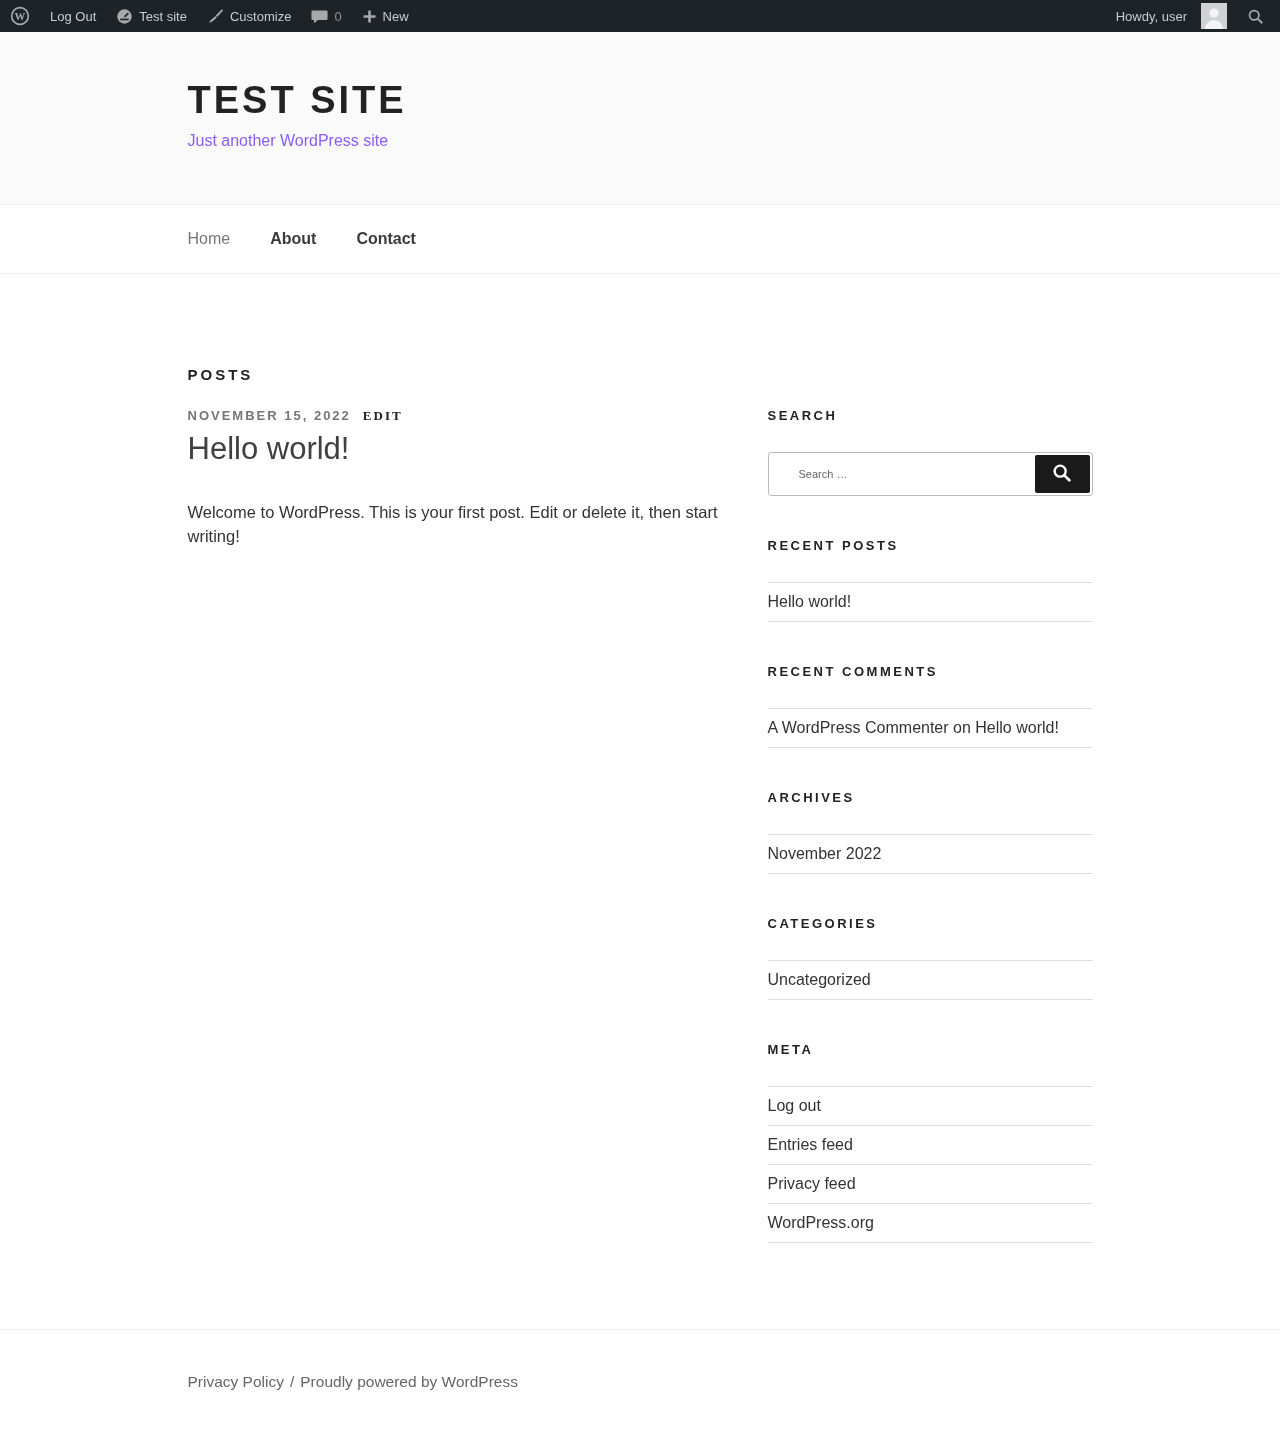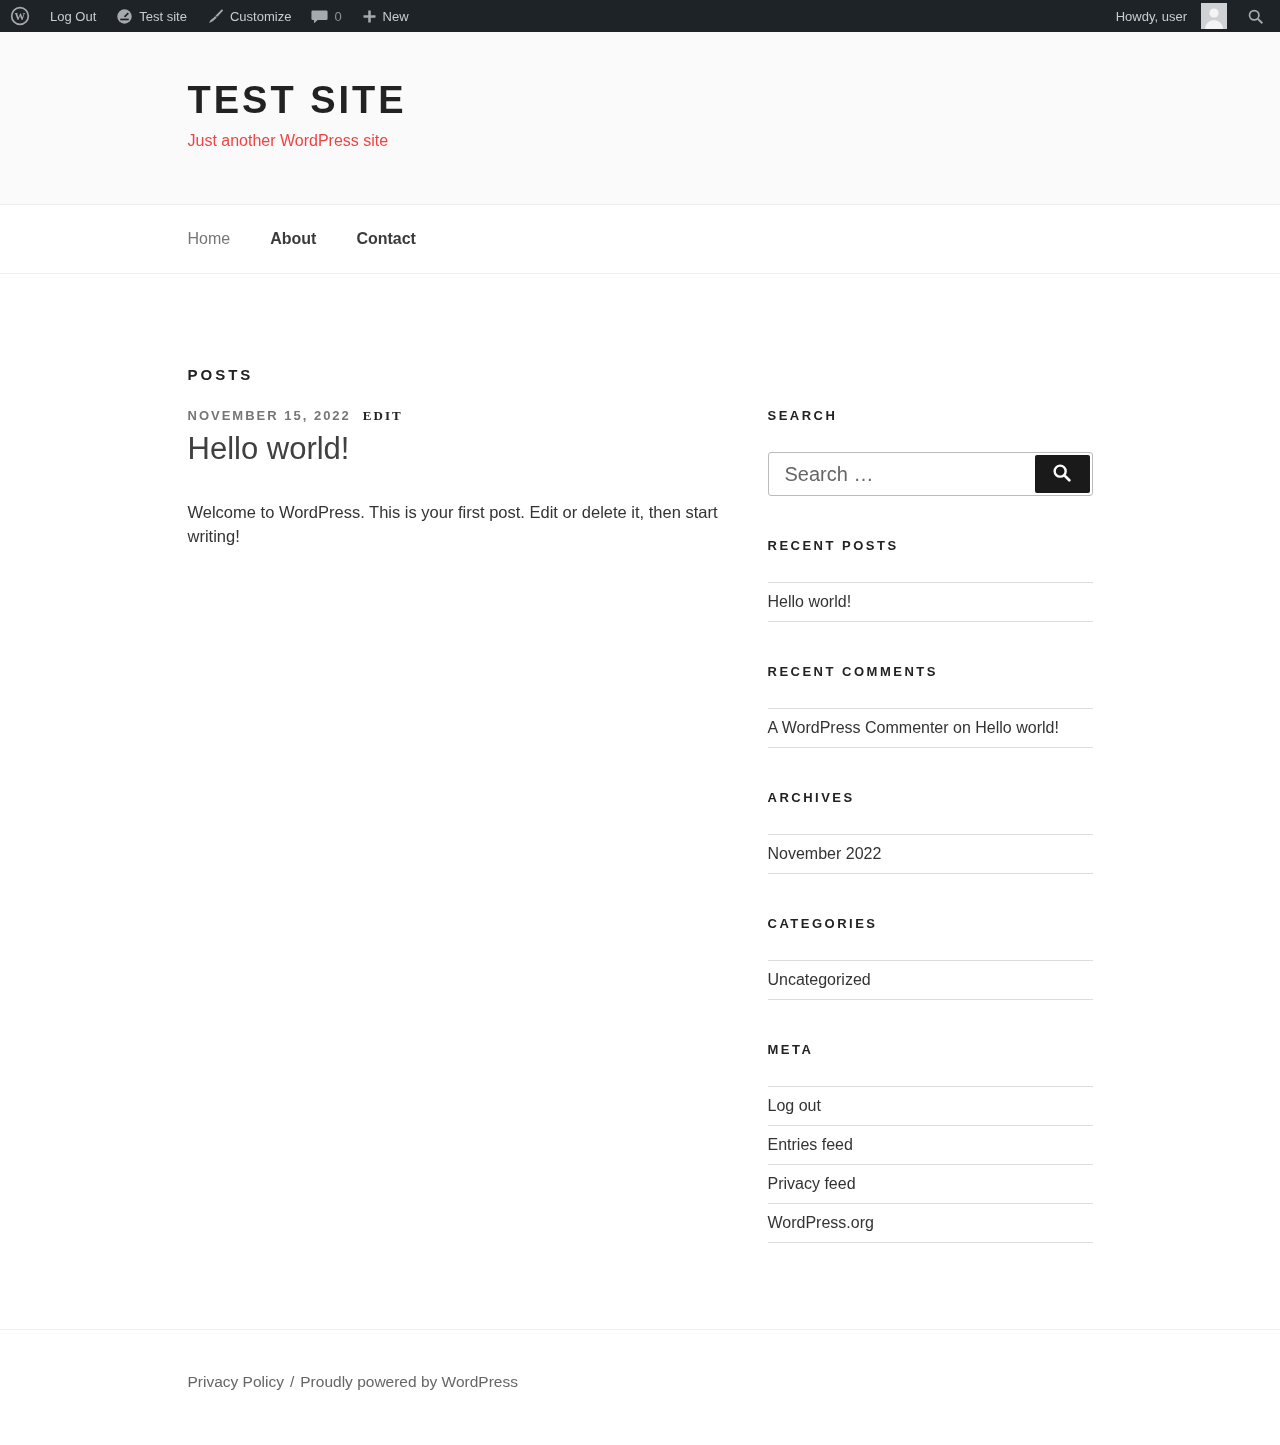--- a/index.html
+++ b/index.html
@@ -44,21 +44,21 @@
   .site-title {
     margin: 0;
     font-size: 38px;
     font-weight: 800;
     letter-spacing: 3px;
     color: #222;
   }
   .site-tagline {
     margin: 10px 0 0;
     font-size: 16px;
-    color: #ef4444;
+    color: #8b5cf6;
   }
 
   
   .site-nav {
     background: #fff;
     border-top: 1px solid #eee;
     border-bottom: 1px solid #eee;
   }
   .site-nav .container { display: flex; align-items: center; }
   .nav-link {
@@ -138,22 +138,22 @@
     border: 1px solid #bbb;
     border-radius: 3px;
     background: #fff;
     height: 44px;
     padding: 2px;
   }
   .search-input {
     flex: 1;
     border: 0;
     outline: none;
-    padding: 0 14px;
-    font-size: 20px;
+    padding: 0 28px;
+    font-size: 11px;
     font-family: "Liberation Sans", sans-serif;
     color: #444;
     background: transparent;
     min-width: 0;
   }
   .search-input::placeholder { color: #666; opacity: 1; }
   .search-submit {
     width: 55px;
     border: 0;
     background: #1a1a1a;

